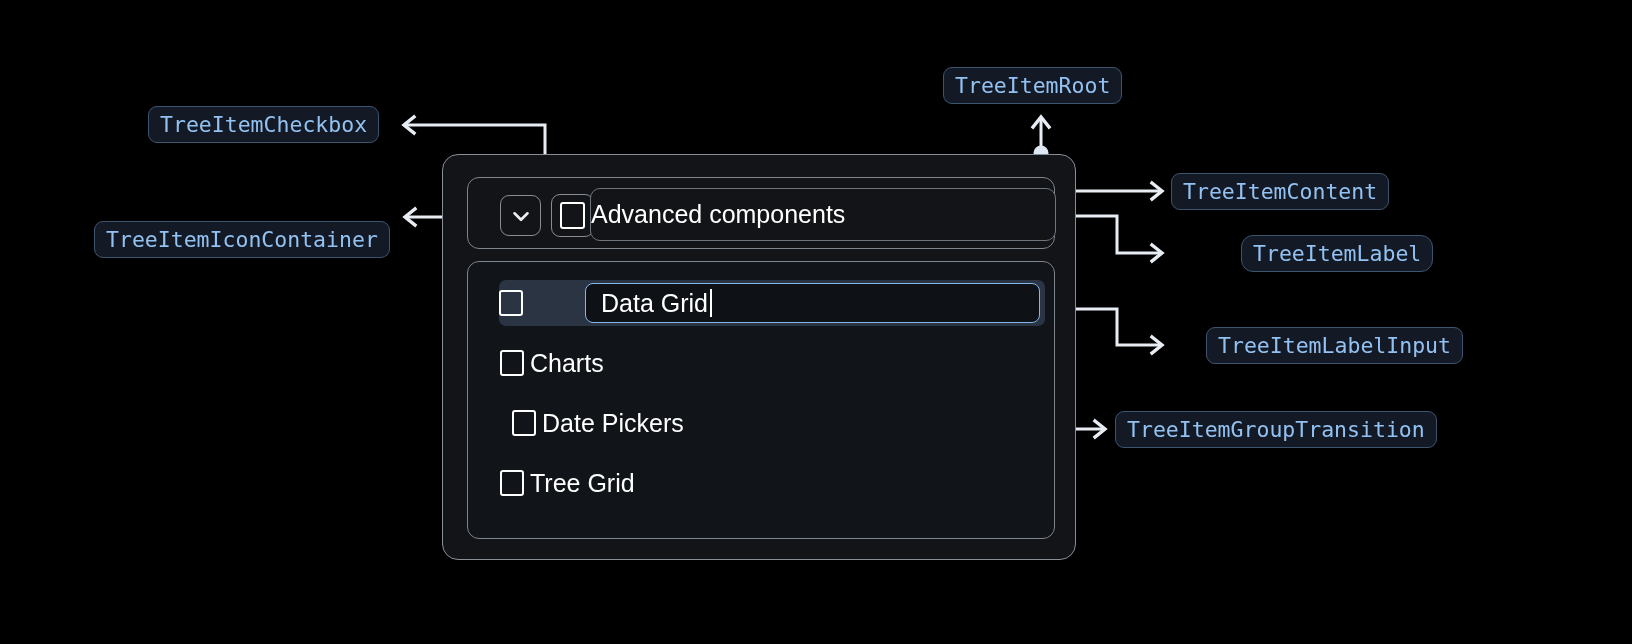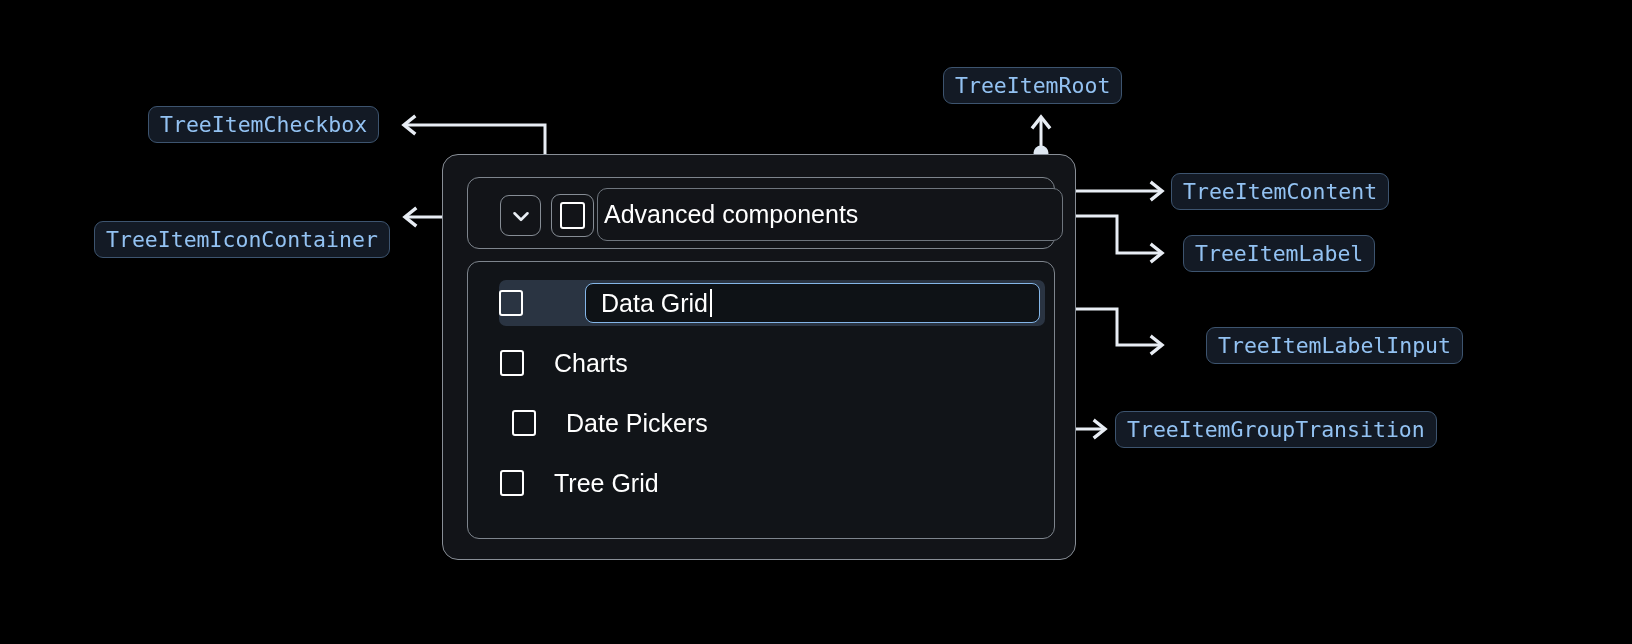--- a/index.html
+++ b/index.html
@@ -112,31 +112,31 @@
     border: 2.6px solid #ffffff;
     border-radius: 3px;
   }
   .cb-square.plain {
     width: 24px;
     height: 26px;
     border-width: 2.6px;
   }
   #tree-item-label {
     position: absolute;
-    left: 129px;
+    left: 122px;
     top: 10px;
     width: 466px;
     height: 53px;
     box-sizing: border-box;
     border: 1.5px solid #6e757d;
     border-radius: 10px;
     background: #121418;
     display: flex;
     align-items: center;
-    padding-left: 6px;
+    padding-left: 0;
     color: #ffffff;
     font-size: 25px;
   }
 
   #tree-item-group {
     position: absolute;
     left: 24px;
     top: 106px;
     width: 588px;
     height: 278px;
@@ -152,21 +152,21 @@
     width: 544px;
     height: 46px;
     display: flex;
     align-items: center;
     box-sizing: border-box;
     border-radius: 7px;
   }
   .tree-row .row-label {
     color: #ffffff;
     font-size: 25px;
-    margin-left: 30px;
+    margin-left: 6px;
     line-height: 1;
   }
   .tree-row.selected {
     background: #2a3442;
     left: 31px;
     width: 546px;
   }
   .label-input {
     position: absolute;
     left: 86px;
@@ -237,21 +237,21 @@
   </svg>
 
   <div class="pill" style="left:148px; top:106px;">TreeItemCheckbox</div>
 
   <div class="pill" style="left:94px; top:199px;margin-top:22px;">TreeItemIconContainer</div>
 
   <div class="pill" style="left:943px; top:67px;">TreeItemRoot</div>
 
   <div class="pill" style="left:1171px; top:173px;">TreeItemContent</div>
 
-  <div class="pill" style="left:1183px; top:235px;">TreeItemLabel</div>
+  <div class="pill" style="left:1241px; top:235px;border-radius:12px;">TreeItemLabel</div>
 
   <div class="pill" style="left:1171px; top:327px;margin-left:35px;">TreeItemLabelInput</div>
 
   <div class="pill" style="left:1115px; top:411px;">TreeItemGroupTransition</div>
 
   <div id="tree-root">
 
     <div id="tree-item-content">
 
       <div class="icon-container">

